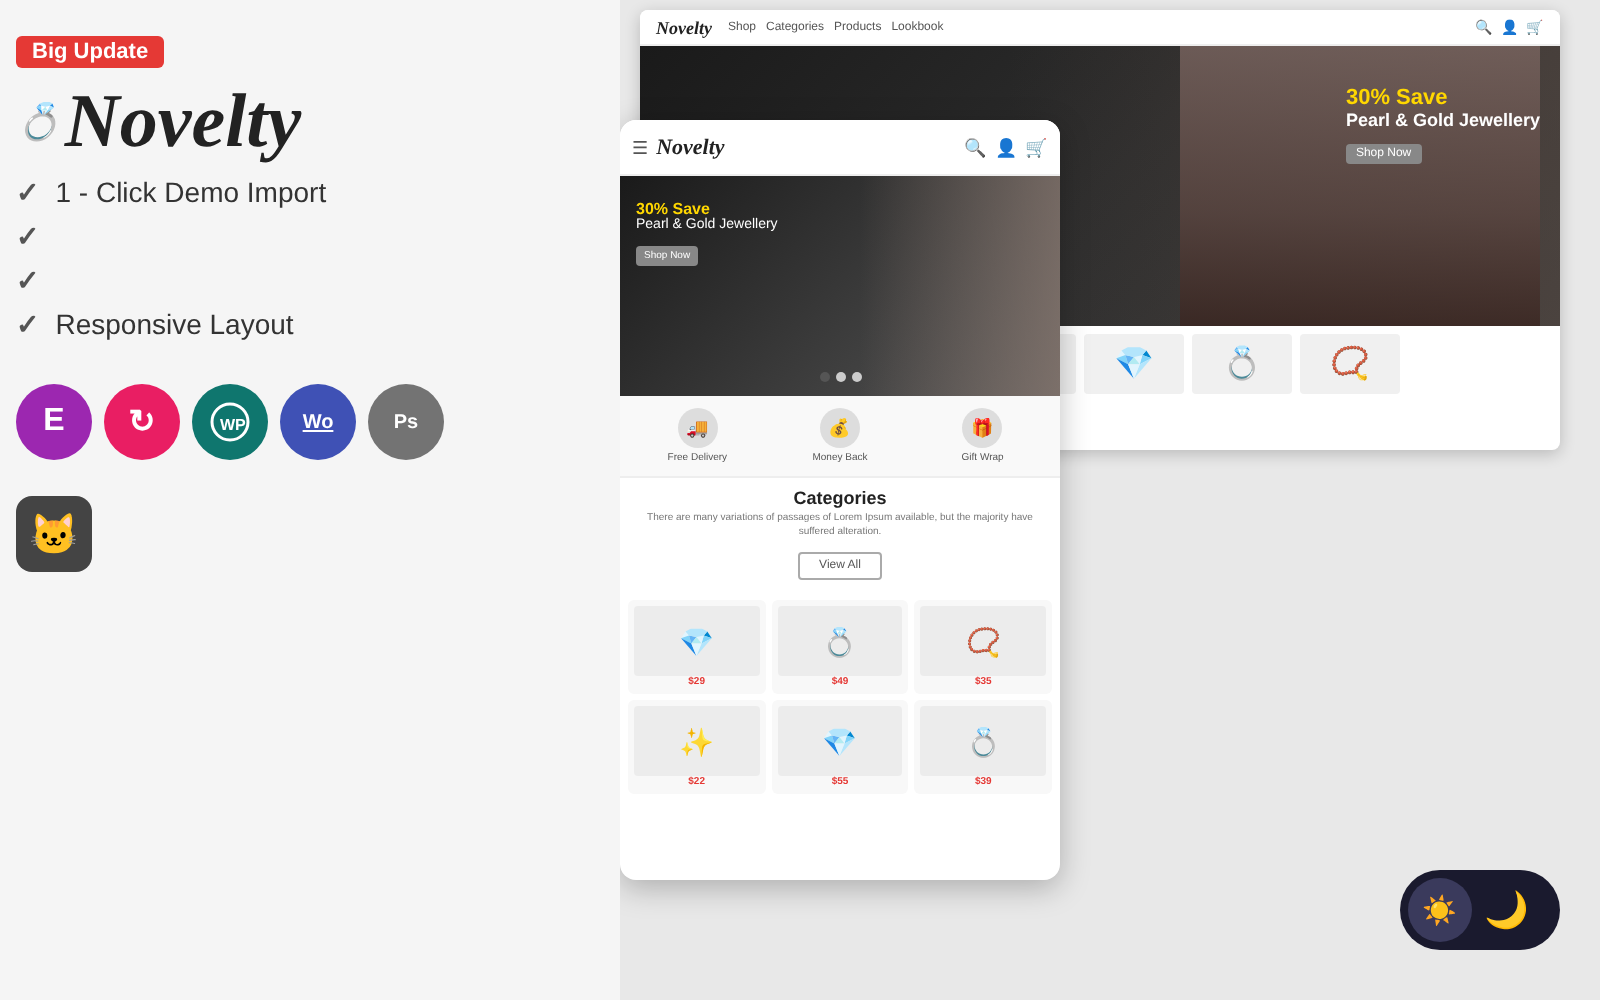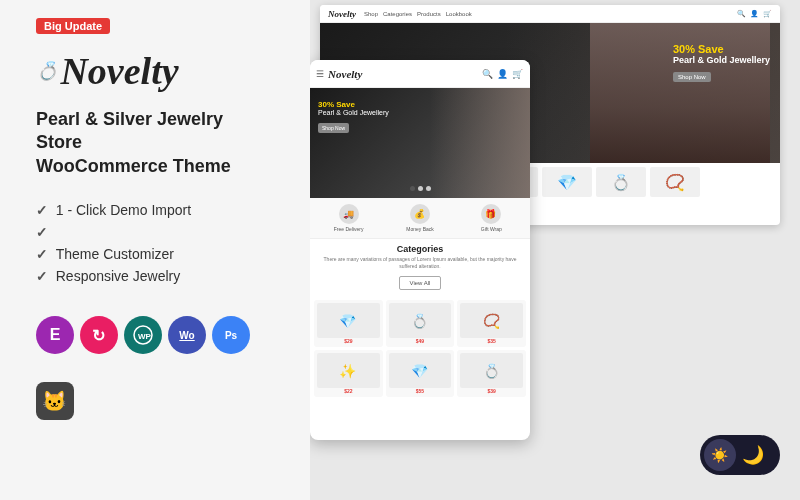--- a/index.html
+++ b/index.html
@@ -15,24 +15,24 @@
     .main-container {
       display: flex;
       width: 800px;
       height: 500px;
       background: #f5f5f5;
     }
 
     
     .left-panel {
       width: 310px;
-      padding: 18px 36px;
+      padding: 18px 8px;
       display: flex;
       flex-direction: column;
-      gap: 16px;
+      gap: 6px;
       flex-shrink: 0;
     }
 
     .big-update-badge {
       display: inline-block;
       background: #e53935;
       color: white;
       font-size: 11px;
       font-weight: bold;
       padding: 2px 8px;
@@ -103,21 +103,21 @@
       justify-content: center;
       font-size: 16px;
       font-weight: bold;
       color: white;
     }
 
     .tech-icon-e { background: #9c27b0; }
     .tech-icon-c { background: #e91e63; }
     .tech-icon-wp { background: #0f766e; }
     .tech-icon-wo { background: #3f51b5; }
-    .tech-icon-ps { background: #3b82f6; }
+    .tech-icon-ps { background: #737373; }
 
     .guru-section {
       display: flex;
       align-items: center;
       gap: 10px;
     }
 
     .guru-icon {
       width: 38px;
       height: 38px;
@@ -479,40 +479,35 @@
 
   <div class="left-panel">
 
     <span class="big-update-badge">Big Update</span>
 
     <div class="logo-text">
       <span class="logo-ring">💍</span>
       <span>Novelty</span>
     </div>
 
-    <div class="subtitle">
-      <div>Pearl &amp; Silver Jewelry Store</div>
-      <div>WooCommerce Theme</div>
-    </div>
 
     <ul class="features-list">
       <li>
         <span class="check-icon">✓</span>
         <span>1 - Click Demo Import</span>
       </li>
       <li>
         <span class="check-icon">✓</span>
       </li>
       <li>
         <span class="check-icon">✓</span>
-        <span>Theme Customizer</span>
       </li>
       <li>
         <span class="check-icon">✓</span>
-        <span>Responsive Jewelry</span>
+        <span>Responsive Layout</span>
       </li>
     </ul>
 
     <div class="tech-icons">
       <div class="tech-icon-circle tech-icon-e">E</div>
       <div class="tech-icon-circle tech-icon-c">↻</div>
       <div class="tech-icon-circle tech-icon-wp">
         <svg width="20" height="20" viewBox="0 0 20 20" fill="none">
           <circle cx="10" cy="10" r="9" stroke="white" stroke-width="1.5"></circle>
           <text x="5" y="14" font-size="8" fill="white" font-weight="bold">WP</text>

